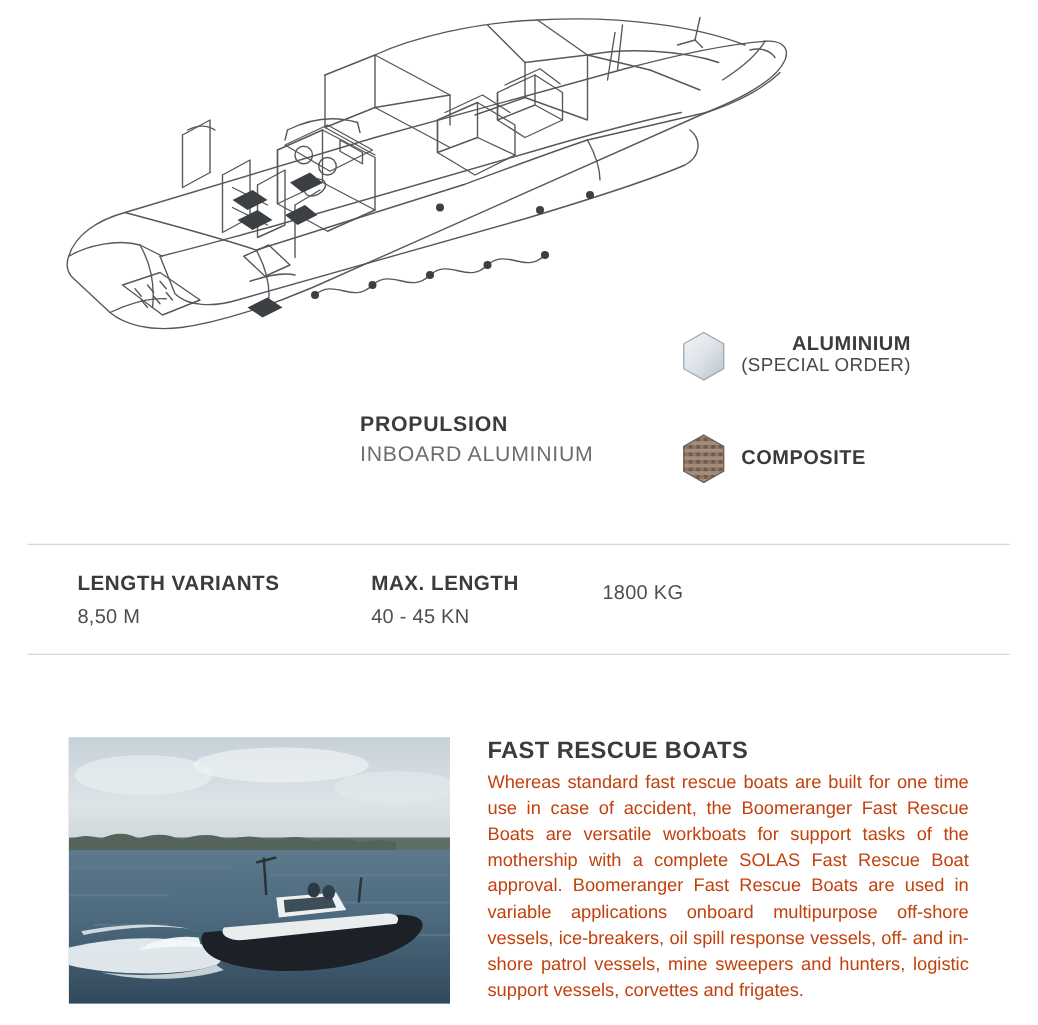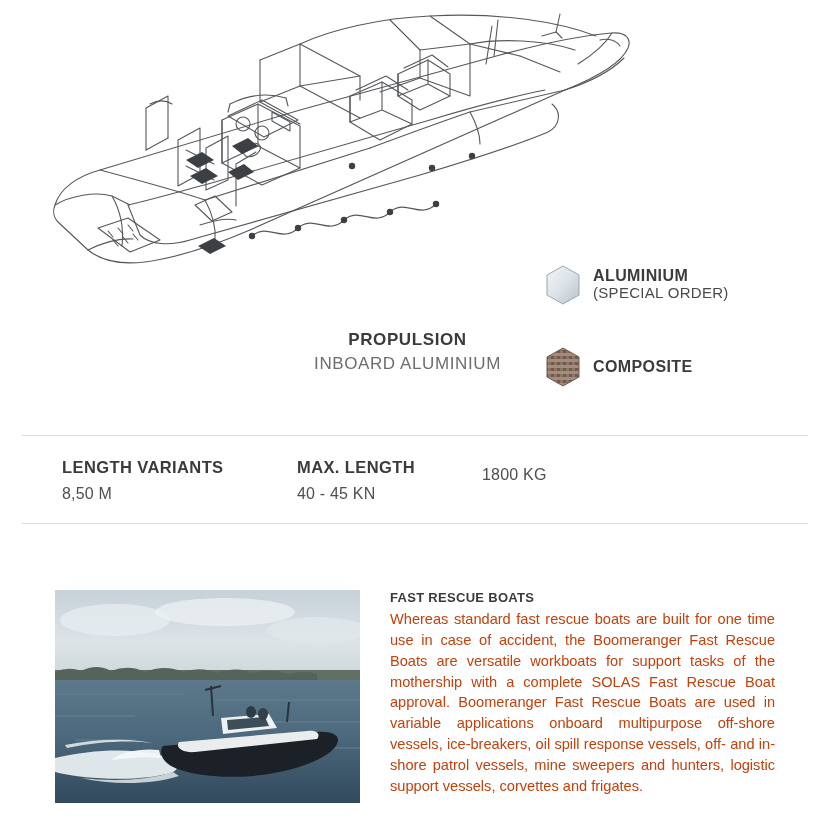--- a/index.html
+++ b/index.html
@@ -45,40 +45,41 @@
   }
   .hex {
     width: 36px;
     height: 40px;
     flex: none;
     position: relative;
   }
   .hex svg { display: block; }
   .material-text {
     line-height: 1.05;
+    text-align: right;
   }
   .material-title {
     font-size: 16px;
     font-weight: bold;
     letter-spacing: 0.4px;
     color: #3b3b3b;
   }
   .material-sub {
     font-size: 15px;
     letter-spacing: 0.3px;
     color: #4a4a4a;
     margin-top: 2px;
   }
 
   .propulsion {
     position: absolute;
-    left: 300px;
+    left: 288px;
     top: 330px;
     width: 215px;
-    text-align: center;
+    text-align: left;
   }
   .propulsion-title {
     font-size: 17px;
     font-weight: bold;
     letter-spacing: 0.6px;
     color: #3b3b3b;
   }
   .propulsion-value {
     font-size: 17px;
     letter-spacing: 0.6px;
@@ -140,21 +141,21 @@
     overflow: hidden;
     background: #9fb3c2;
   }
   .photo svg { display: block; }
 
   .article {
     width: 385px;
     flex: none;
   }
   .article-title {
-    font-size: 13px;
+    font-size: 19px;
     font-weight: bold;
     letter-spacing: 0.3px;
     color: #3b3b3b;
     margin: 0 0 4px 0;
   }
   .article-body {
     font-size: 14.6px;
     line-height: 1.43;
     color: #c2410c;
     text-align: justify;

